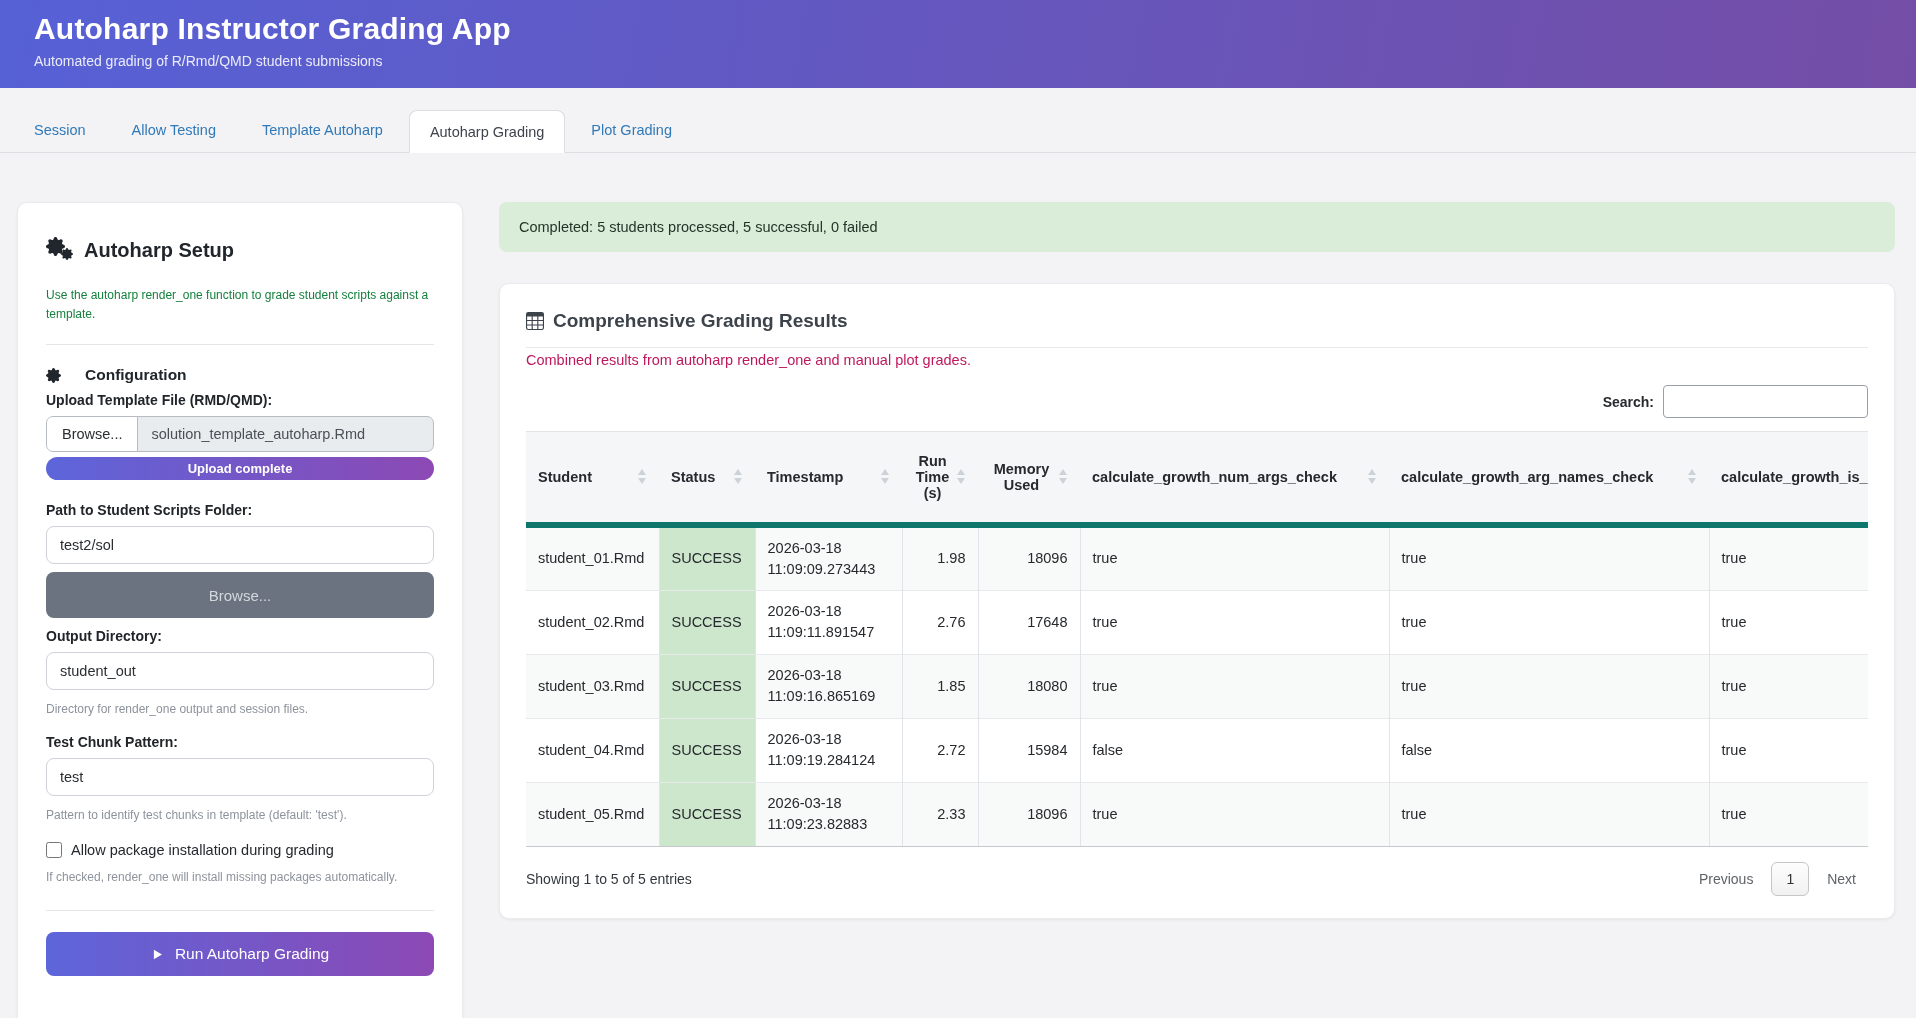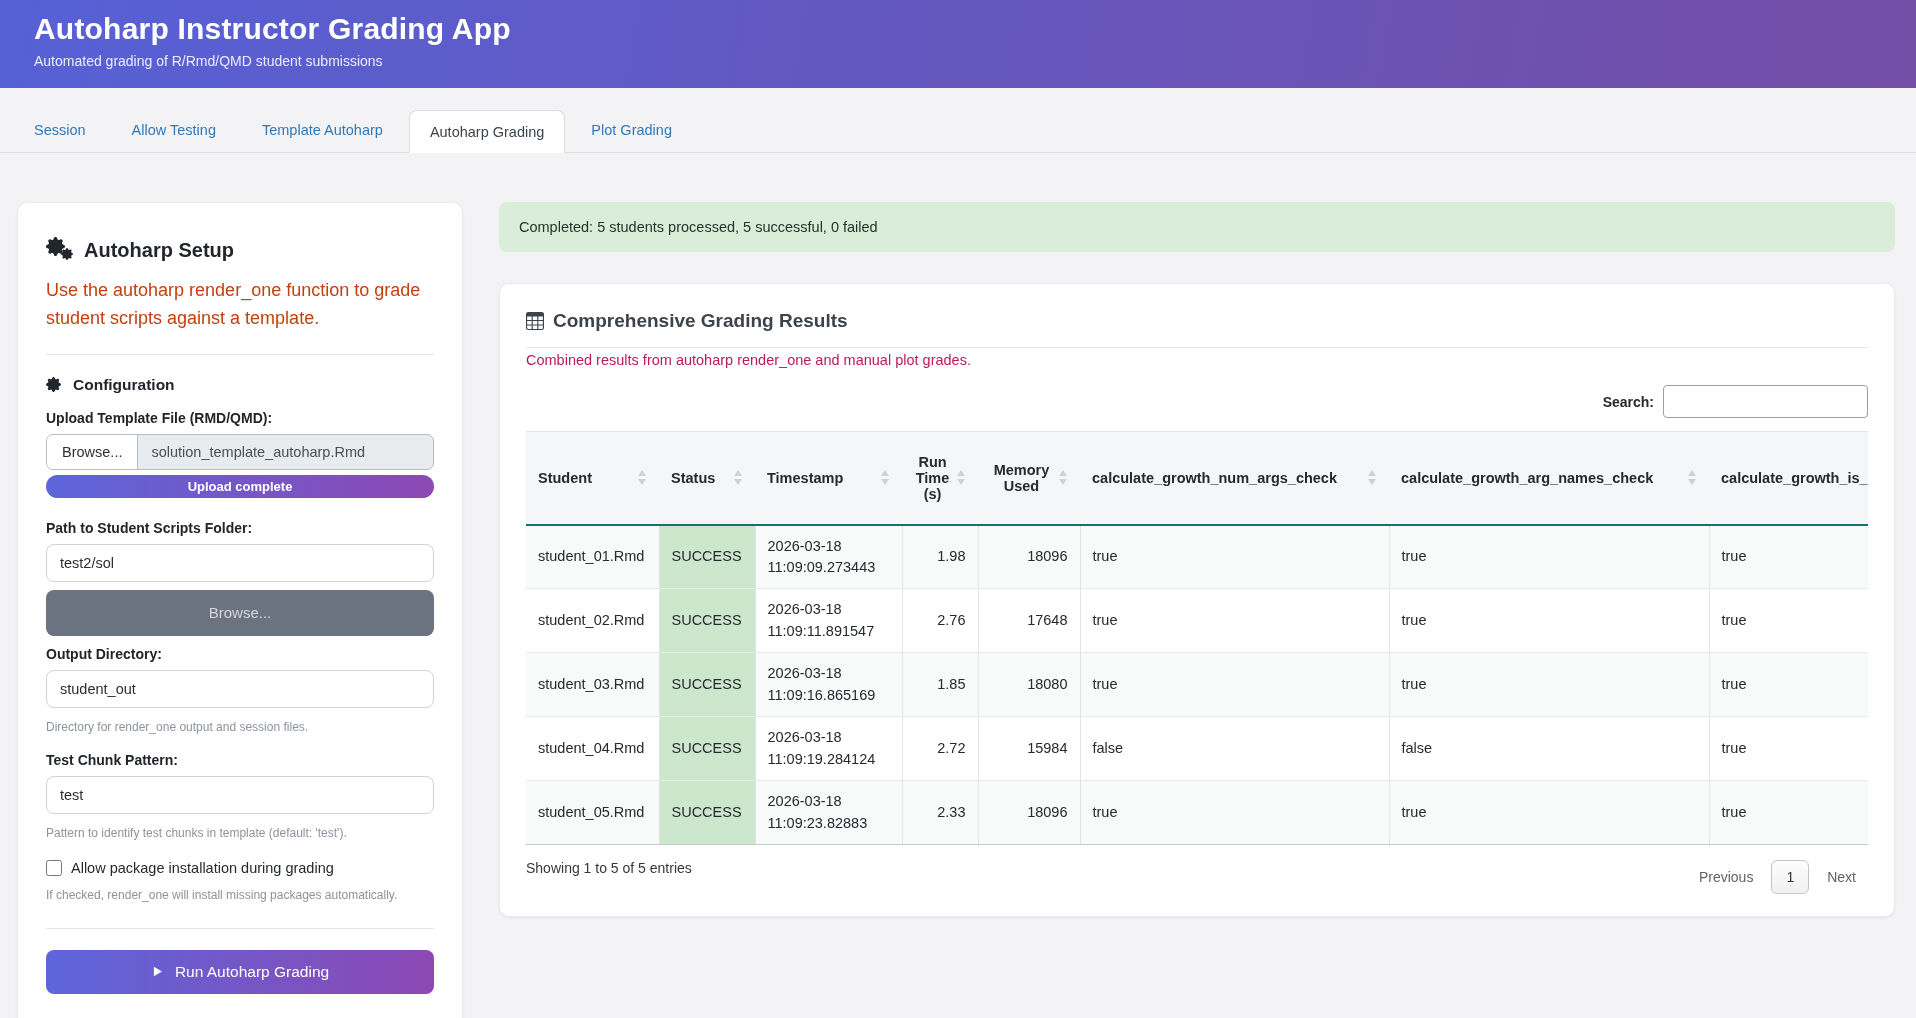--- a/index.html
+++ b/index.html
@@ -42,23 +42,23 @@
     background:#fff; border:1px solid #ebebee; border-radius:10px;
     box-shadow:0 1px 3px rgba(25,25,50,.06);
   }
 
   
   .sidebar { width:446px; flex:none; padding:34px 28px 28px 28px; height:860px; }
   .sb-title { display:flex; align-items:center; gap:8px; font-size:20px; font-weight:600; color:#21262c; }
   .gear-duo { position:relative; width:30px; height:26px; flex:none; }
   .gear-duo .g1 { position:absolute; left:0; top:0; }
   .gear-duo .g2 { position:absolute; left:15px; top:11px; }
-  .sb-desc { font-size:18px; line-height:1.55; color:#c2410c; margin-top:14px; }
+  .sb-desc { font-size:12px; line-height:1.55; color:#15803d; margin-top:23px; }
   .sb-hr { border:none; border-top:1px solid #e4e6e9; margin:21px 0; }
-  .cfg-title { display:flex; align-items:center; gap:12px; font-size:15.5px; font-weight:600; color:#21262c; margin-bottom:16px; }
+  .cfg-title { display:flex; align-items:center; gap:24px; font-size:15.5px; font-weight:600; color:#21262c; margin-bottom:8px; }
   .flabel { font-weight:bold; font-size:14px; color:#212529; margin:16px 0 8px; }
   .flabel.first { margin-top:0; }
   .file-group { display:flex; height:36px; border:1px solid #b6bcc2; border-radius:7px; overflow:hidden; background:#e9ecef; }
   .browse-seg { background:#fff; border-right:1px solid #b6bcc2; padding:0 15px; display:flex; align-items:center; font-size:14.5px; color:#2a2e33; cursor:pointer; flex:none; }
   .file-name { padding:0 13px; display:flex; align-items:center; font-size:14.5px; color:#495057; flex:1; overflow:hidden; white-space:nowrap; }
   .progress {
     margin-top:5px; height:23px; border-radius:12px; color:#fff; font-weight:bold; font-size:13px;
     display:flex; align-items:center; justify-content:center;
     background:linear-gradient(90deg, var(--btn-start,#5d65da) 0%, var(--btn-end,#8c49b4) 100%);
   }
@@ -93,21 +93,21 @@
   .results-sub { font-size:14.5px; color:#be185d; margin-top:4px; }
   .search-row { display:flex; justify-content:flex-end; align-items:center; gap:9px; margin-top:17px; font-weight:bold; font-size:14px; color:#26292d; }
   .search-input { width:205px; height:33px; border:1px solid #9aa0a6; border-radius:4px; padding:0 9px; font-size:14px; font-family:inherit; }
 
   
   .table-wrap { margin-top:13px; overflow:hidden; width:100%; }
   table.grades { border-collapse:collapse; table-layout:fixed; width:1510px; font-size:14.5px; }
   .grades thead th {
     background:#f5f6f8; font-weight:bold; color:#26292d; text-align:left;
     padding:10px 12px; height:93px; vertical-align:middle;
-    border-top:1px solid #e2e5e8; border-bottom:2px solid #0f766e;
+    border-top:1px solid #e2e5e8; border-bottom:6px solid #0f766e;
   }
   .grades thead th .th-in { display:flex; align-items:center; justify-content:space-between; gap:6px; }
   .grades thead th.center .th-in { justify-content:center; }
   .grades thead th.center { text-align:center; }
   .sort-icon { position:relative; width:9px; height:15px; flex:none; display:inline-block; }
   .sort-icon::before {
     content:""; position:absolute; top:0; left:0;
     border-left:4.5px solid transparent; border-right:4.5px solid transparent;
     border-bottom:6px solid #ccd2d8;
   }
@@ -121,21 +121,21 @@
     border-top:1px solid #e7e9eb; border-left:1px solid #e0e3e7;
     color:#26292d; line-height:1.45; overflow:hidden;
   }
   .grades tbody td:first-child { border-left:none; }
   .grades tbody tr:nth-child(odd) td { background:#f8f9f9; }
   .grades tbody tr:last-child td { border-bottom:1px solid #c6cacf; }
   .grades td.td-status { background:var(--success-cell,#cde7cd) !important; }
   .grades td.td-num { text-align:right; }
 
   
-  .tfoot-row { display:flex; justify-content:space-between; align-items:flex-start; margin-top:15px; }
+  .tfoot-row { display:flex; justify-content:space-between; align-items:center; margin-top:15px; }
   .showing { font-size:14px; color:#33383e; }
   .pagination { display:flex; align-items:center; gap:6px; font-size:14px; color:#5f6368; }
   .page-link { padding:8px 12px; cursor:pointer; }
   .page-current {
     border:1px solid #c6c6c6; border-radius:6px; padding:8px 14px;
     background:linear-gradient(#fdfdfd,#f1f1f2); color:#333; cursor:pointer;
   }
 
   .icon-dark { color:#21262c; }
   svg { display:block; }

